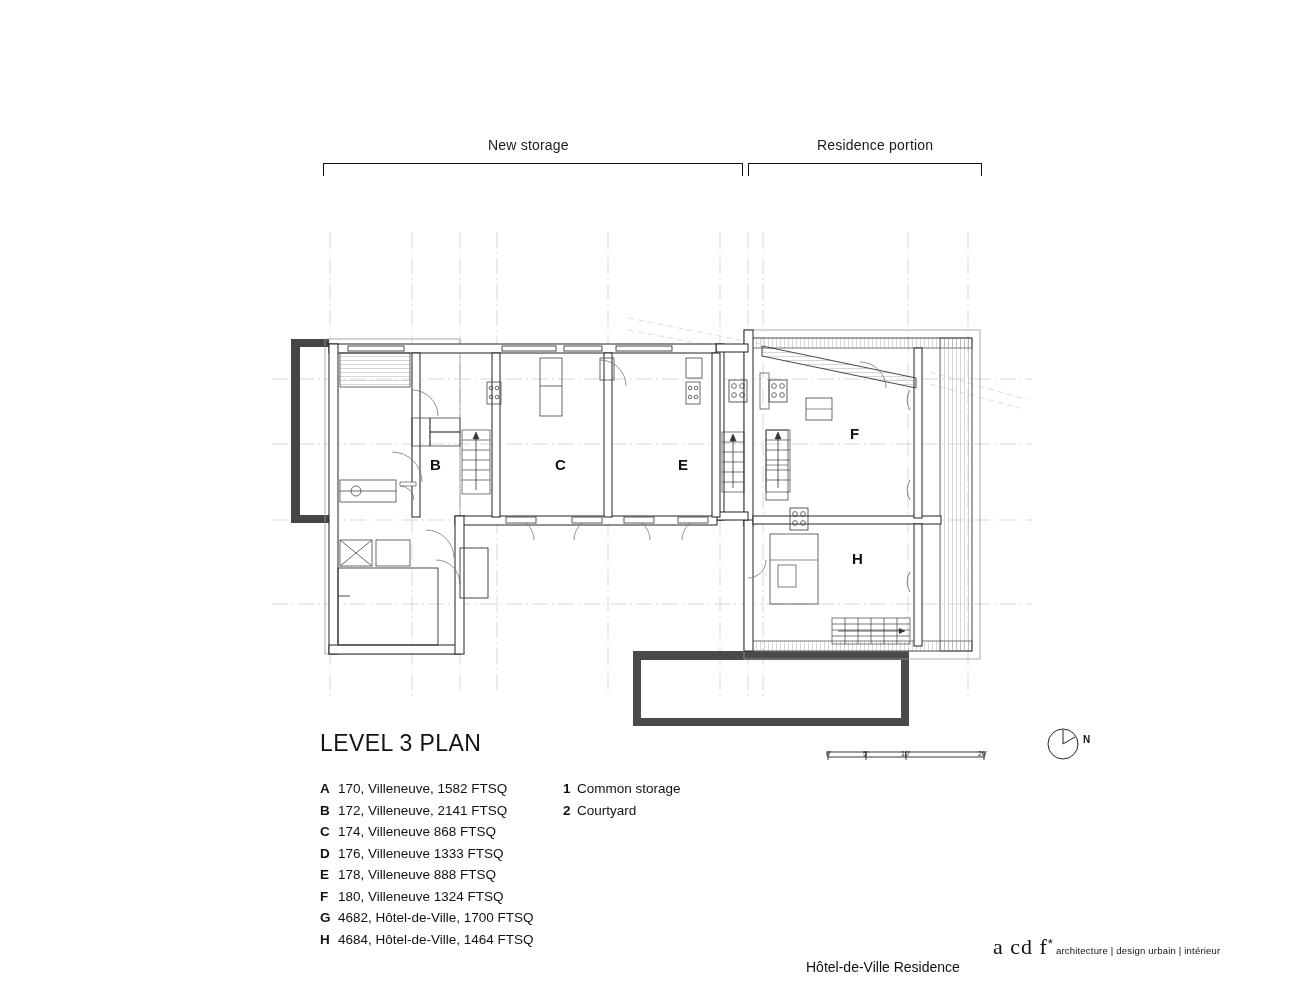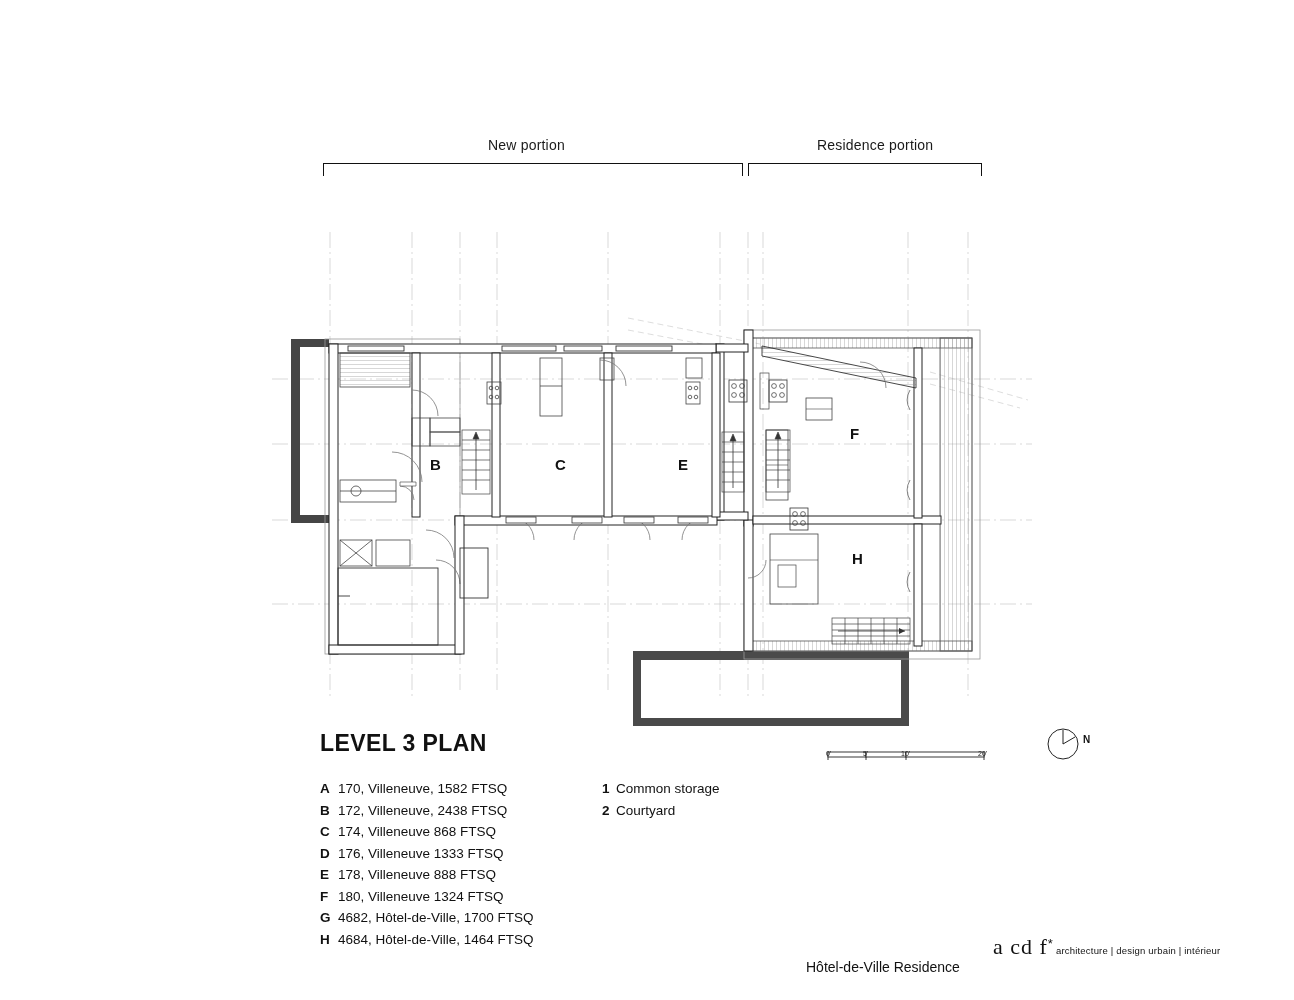--- a/index.html
+++ b/index.html
@@ -38,37 +38,36 @@
     font-size:15px;
     font-weight:bold;
     color:#111;
   }
 
   
   .title{
     position:absolute;
     left:320px;top:730px;
     font-size:23px;
-    font-weight:bold;
+    font-weight:normal;
     letter-spacing:.4px;
   }
   .legend{
     position:absolute;
     left:320px;top:778px;
     font-size:13.5px;
     line-height:21.5px;
   }
   .legend .row{white-space:nowrap;}
   .legend .key{display:inline-block;width:18px;font-weight:bold;}
   .legend-right{
     position:absolute;
     left:563px;top:778px;
     font-size:13.5px;
     line-height:21.5px;
-    margin-left:39px;
   }
   .legend-right .key{display:inline-block;width:14px;font-weight:bold;}
 
   
   .project-name{
     position:absolute;
     left:806px;top:959px;
     font-size:14px;
   }
 
@@ -102,21 +101,21 @@
   }
   .north .n{
     position:absolute;left:36px;top:6px;font-size:10px;font-weight:bold;
   }
 </style>
 </head>
 <body>
 
 <div class="sheet">
 
-  <div class="bracket-label" style="left:488px;top:137px;">New portion</div>
+  <div class="bracket-label" style="left:488px;top:137px;">New storage</div>
   <div class="bracket" style="left:323px;top:163px;width:418px;"></div>
 
   <div class="bracket-label" style="left:817px;top:137px;">Residence portion</div>
   <div class="bracket" style="left:748px;top:163px;width:232px;"></div>
 
   <svg class="plan" viewBox="0 0 1294 1000">
     <defs>
       <pattern id="hatchDiag" width="5" height="5" patternUnits="userSpaceOnUse" patternTransform="rotate(0)">
         <line x1="0" y1="0" x2="0" y2="5" stroke="#8c8c8c" stroke-width="0.7"></line>
       </pattern>
@@ -371,21 +370,21 @@
   <div class="room-letter" style="left:430px;top:456px;">B</div>
   <div class="room-letter" style="left:555px;top:456px;">C</div>
   <div class="room-letter" style="left:678px;top:456px;">E</div>
   <div class="room-letter" style="left:850px;top:425px;">F</div>
   <div class="room-letter" style="left:852px;top:550px;">H</div>
 
   <div class="title">LEVEL 3 PLAN</div>
 
   <div class="legend">
     <div class="row"><span class="key">A</span><span>170, Villeneuve, 1582 FTSQ</span></div>
-    <div class="row"><span class="key">B</span><span>172, Villeneuve,  2438 FTSQ</span></div>
+    <div class="row"><span class="key">B</span><span>172, Villeneuve,  2141 FTSQ</span></div>
     <div class="row"><span class="key">C</span><span>174, Villeneuve 868 FTSQ</span></div>
     <div class="row"><span class="key">D</span><span>176, Villeneuve 1333 FTSQ</span></div>
     <div class="row"><span class="key">E</span><span>178, Villeneuve 888 FTSQ</span></div>
     <div class="row"><span class="key">F</span><span>180, Villeneuve 1324 FTSQ</span></div>
     <div class="row"><span class="key">G</span><span>4682, Hôtel-de-Ville, 1700 FTSQ</span></div>
     <div class="row"><span class="key">H</span><span>4684, Hôtel-de-Ville, 1464 FTSQ</span></div>
   </div>
 
   <div class="legend-right">
     <div class="row"><span class="key">1</span><span>Common storage</span></div>

